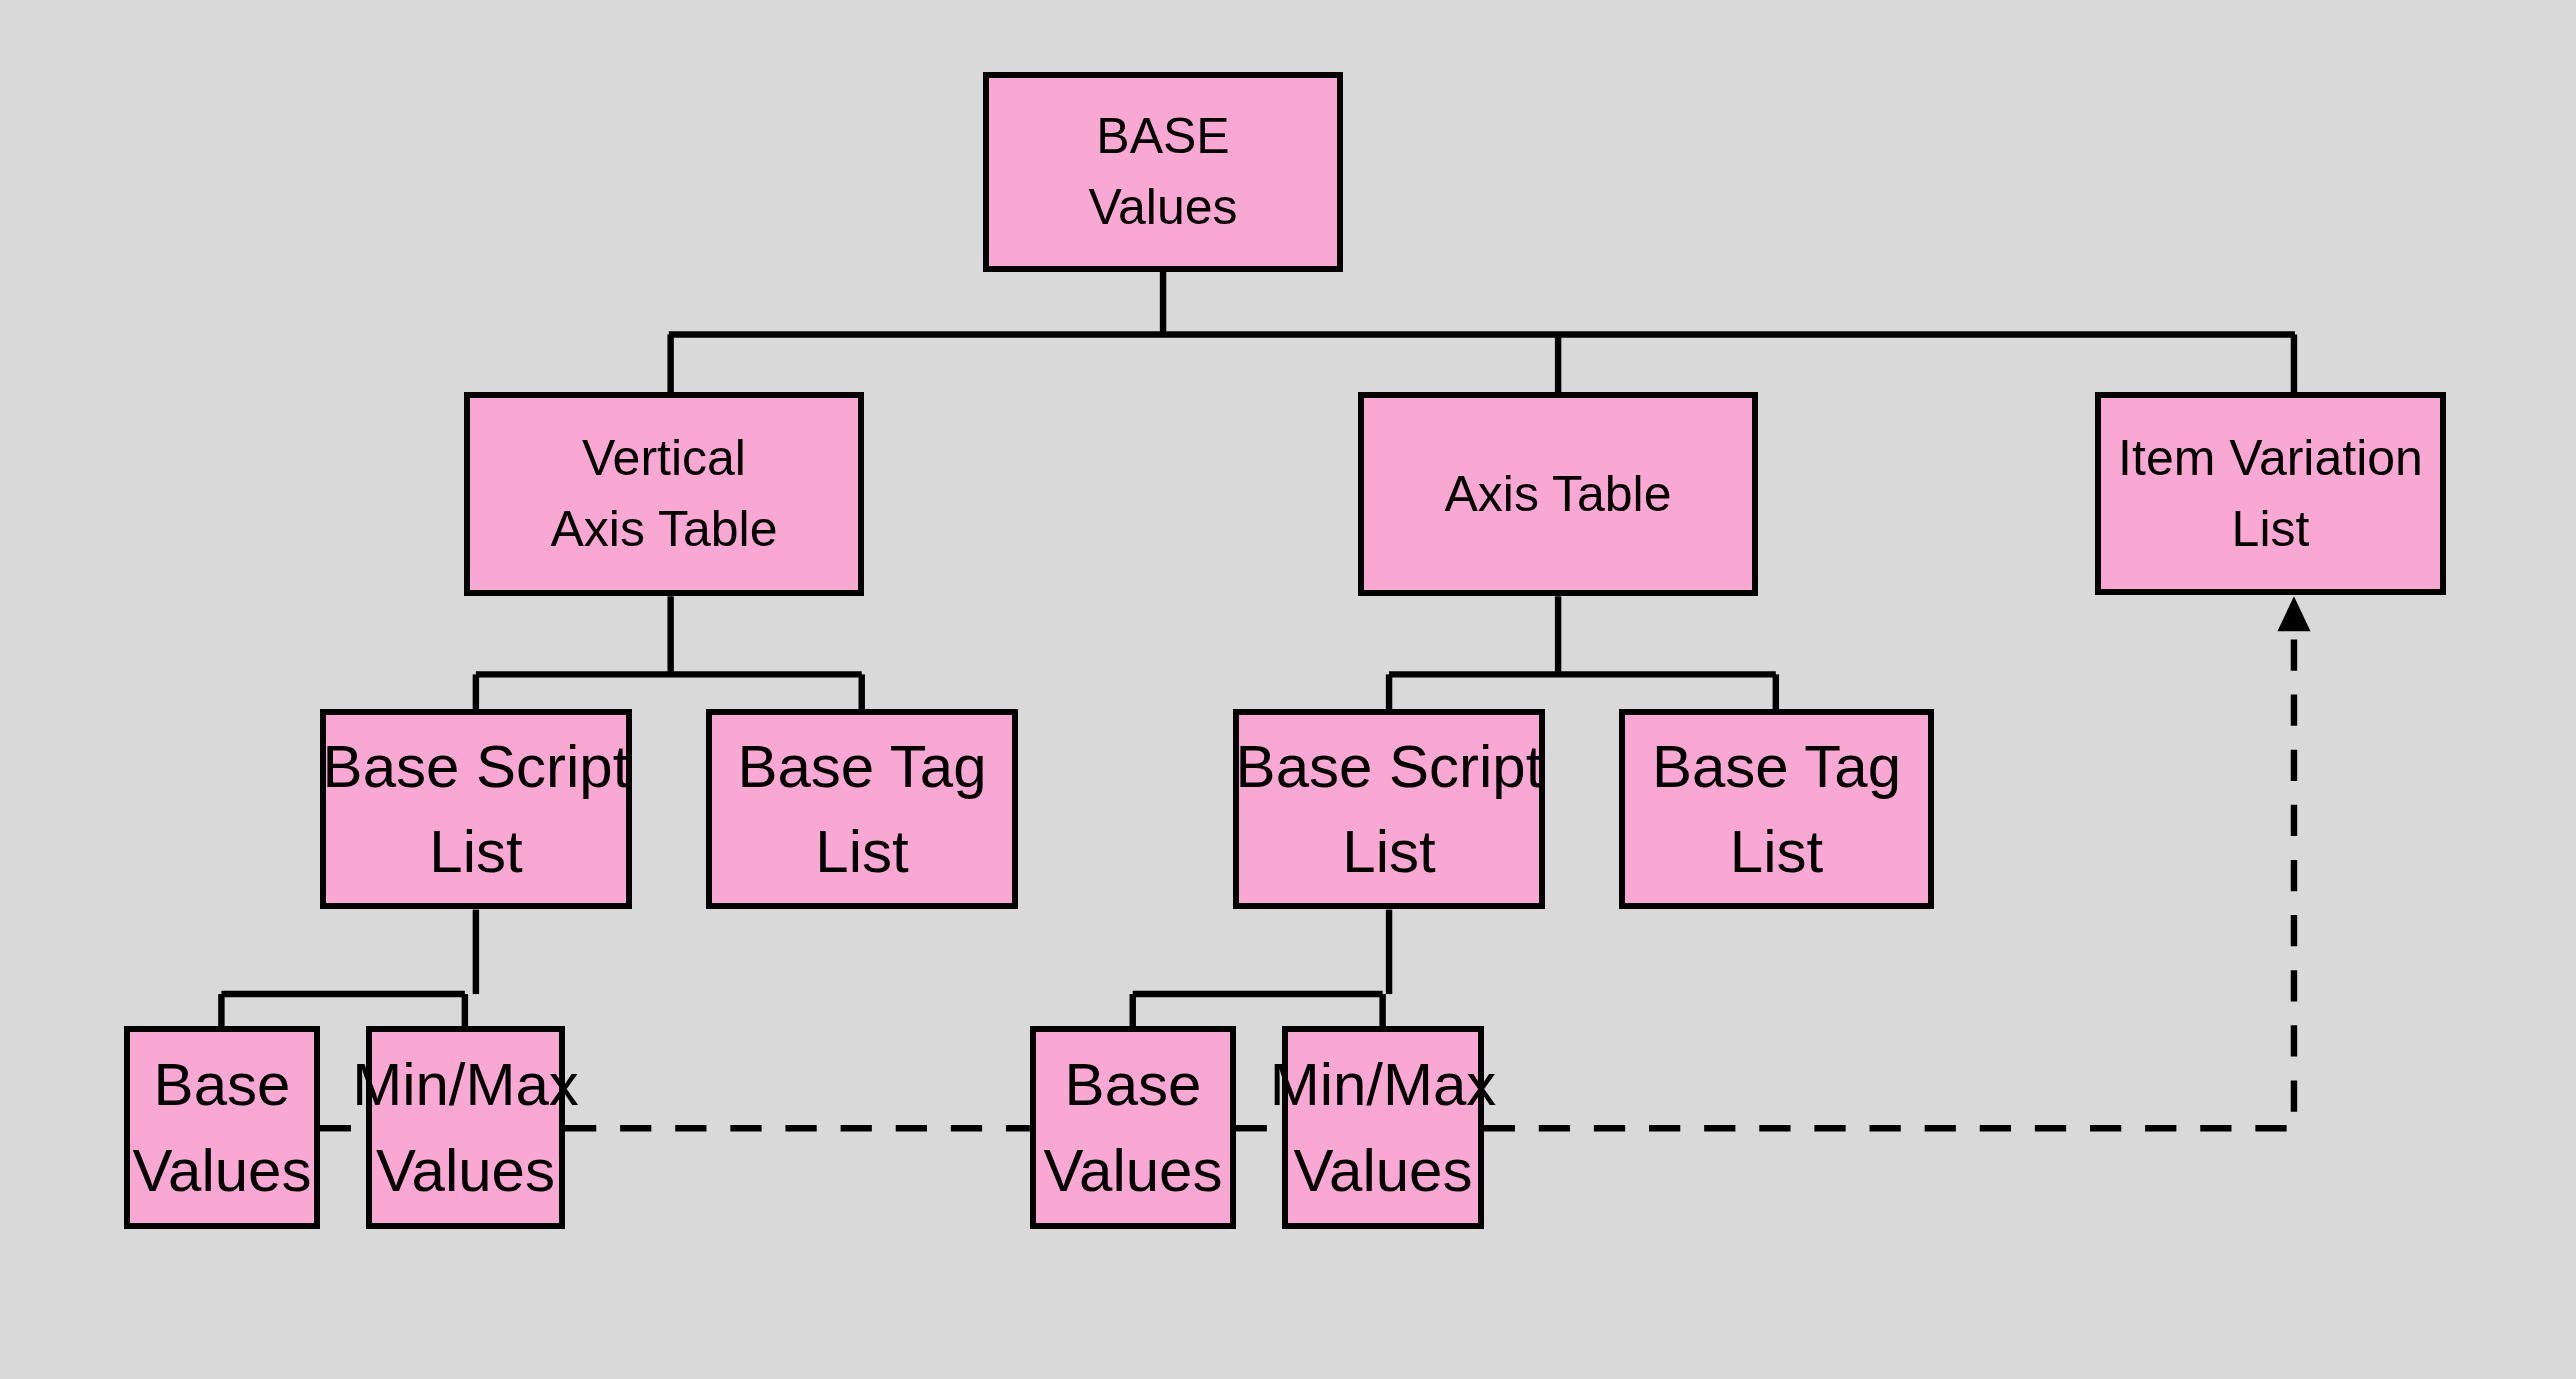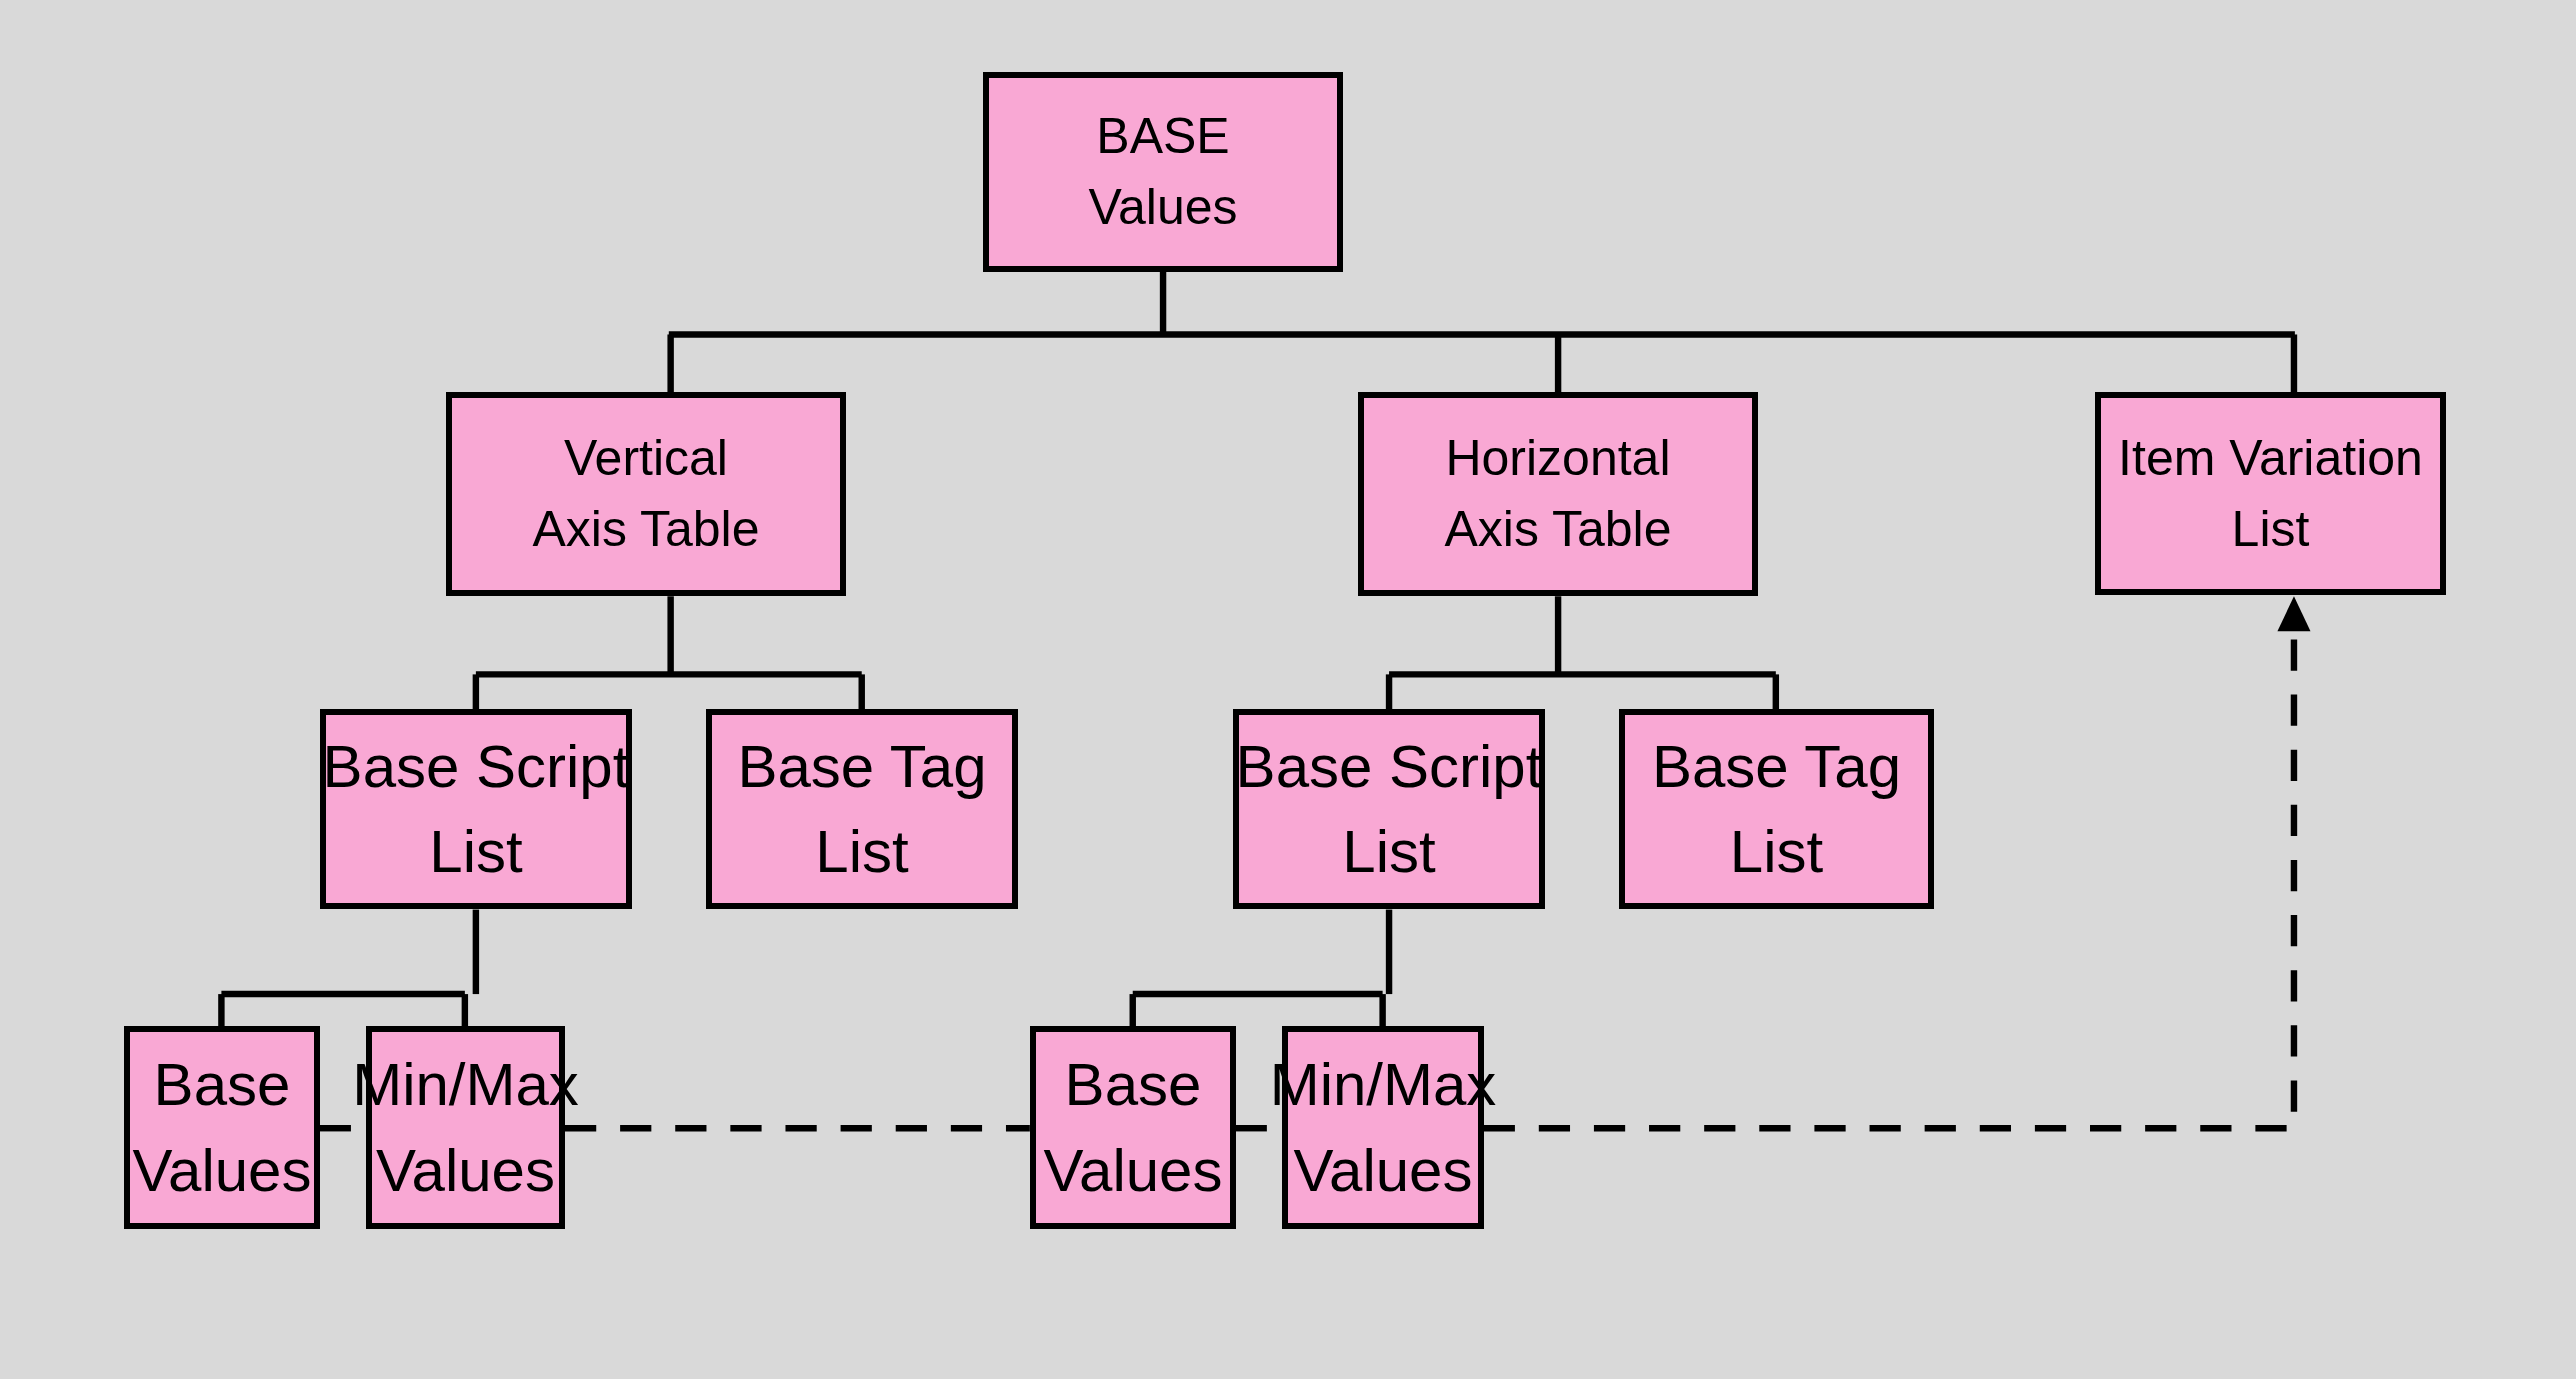--- a/index.html
+++ b/index.html
@@ -80,26 +80,25 @@
       <polyline points="1345,1228 1395,1228" fill="none" stroke="#000000" stroke-width="7" stroke-dasharray="34,26"></polyline>
       <polyline points="1615,1228 2497,1228 2497,682" fill="none" stroke="#000000" stroke-width="7" stroke-dasharray="34,26"></polyline>
       <polygon points="2497,649 2479,687 2515,687" fill="#000000"></polygon>
     </svg>
 
   <div id="nodes">
       <div class="node wide" style="left: 983px; top: 72px; width: 360px; height: 200px;">
         <span class="line">BASE</span>
         <span class="line">Values</span>
       </div>
-      <div class="node wide" style="left: 446px; top: 392px; width: 400px; height: 204px;">
+      <div class="node wide" style="left: 464px; top: 392px; width: 400px; height: 204px;">
         <span class="line">Vertical</span>
         <span class="line">Axis Table</span>
       </div>
       <div class="node wide" style="left: 1358px; top: 392px; width: 400px; height: 204px;">
-        <span class="line">Horizontal</span>
         <span class="line">Axis Table</span>
       </div>
       <div class="node wide" style="left: 2095px; top: 392px; width: 351px; height: 203px;">
         <span class="line">Item Variation</span>
         <span class="line">List</span>
       </div>
       <div class="node narrow" style="left: 320px; top: 709px; width: 312px; height: 200px;">
         <span class="line">Base Script</span>
         <span class="line">List</span>
       </div>

